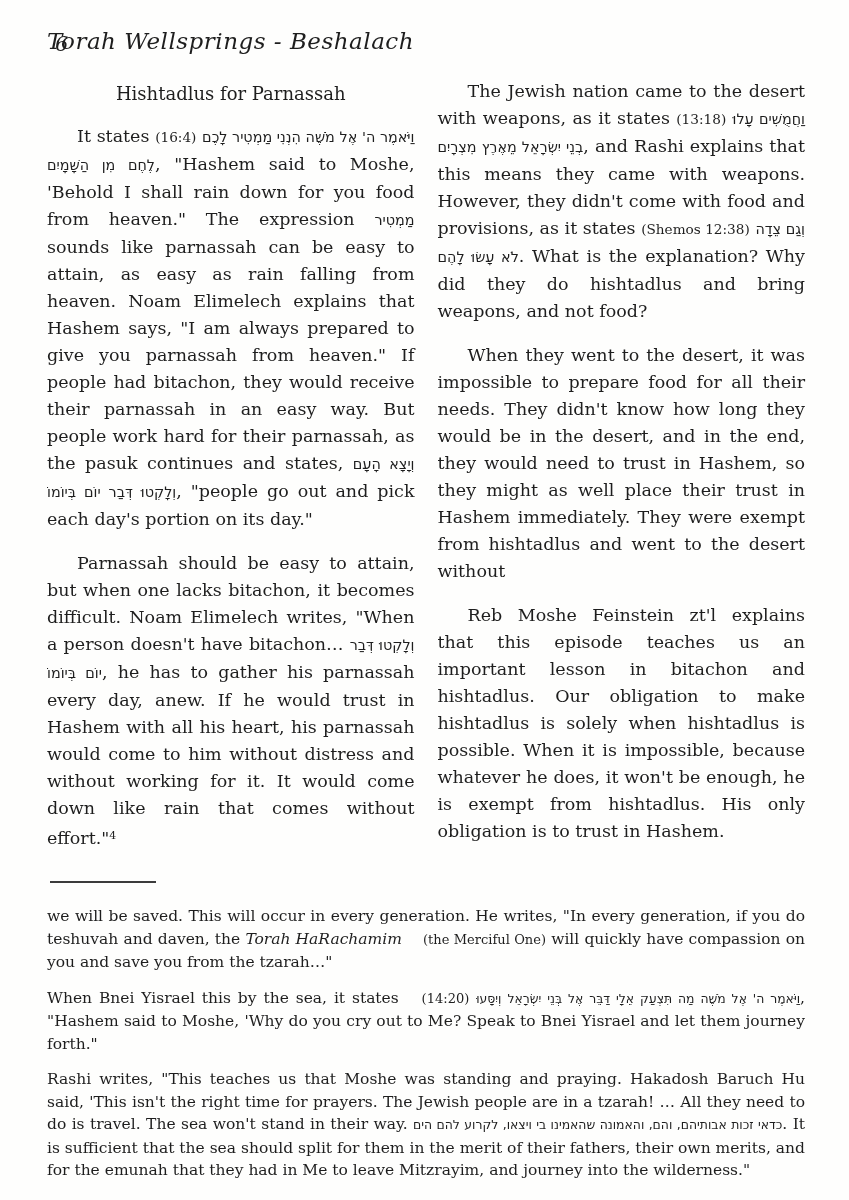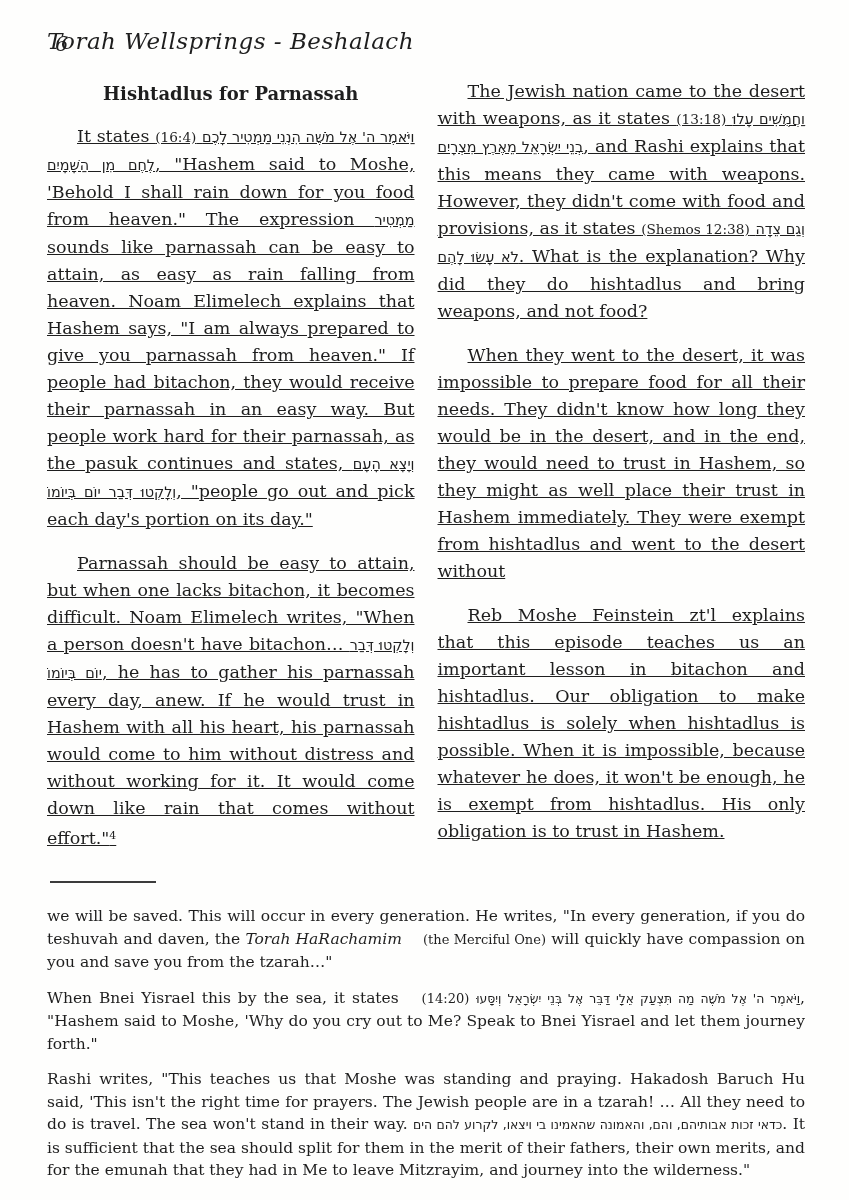--- a/index.html
+++ b/index.html
@@ -33,24 +33,24 @@
   .columns { display: flex; gap: 23px; margin-top: 16px; }
   .col {
     width: 368px;
     text-align: justify;
     font-size: 17.5px;
     line-height: 27px;
   }
   .heading {
     text-align: center;
     font-size: 18px;
-    font-weight: bold;
+    font-weight: normal;
     margin: 2px 0 16px 0;
   }
-  .para { margin: 0 0 17px 0; text-indent: 30px; text-decoration: underline; }
+  .para { margin: 0 0 17px 0; text-indent: 30px; }
   
   .run-ref { font-size: 0.78em; }
   .run-he  { font-family: "DejaVu Sans", sans-serif; font-size: 0.82em; direction: rtl; unicode-bidi: isolate; }
   .run-i   { font-style: italic; }
   .run-sup { font-size: 0.62em; vertical-align: 5px; }
   
   .fnotes { margin-top: 4px; }
   .fn-rule {
     width: 106px; height: 0;
     border-top: 2px solid #3c3c3c;

